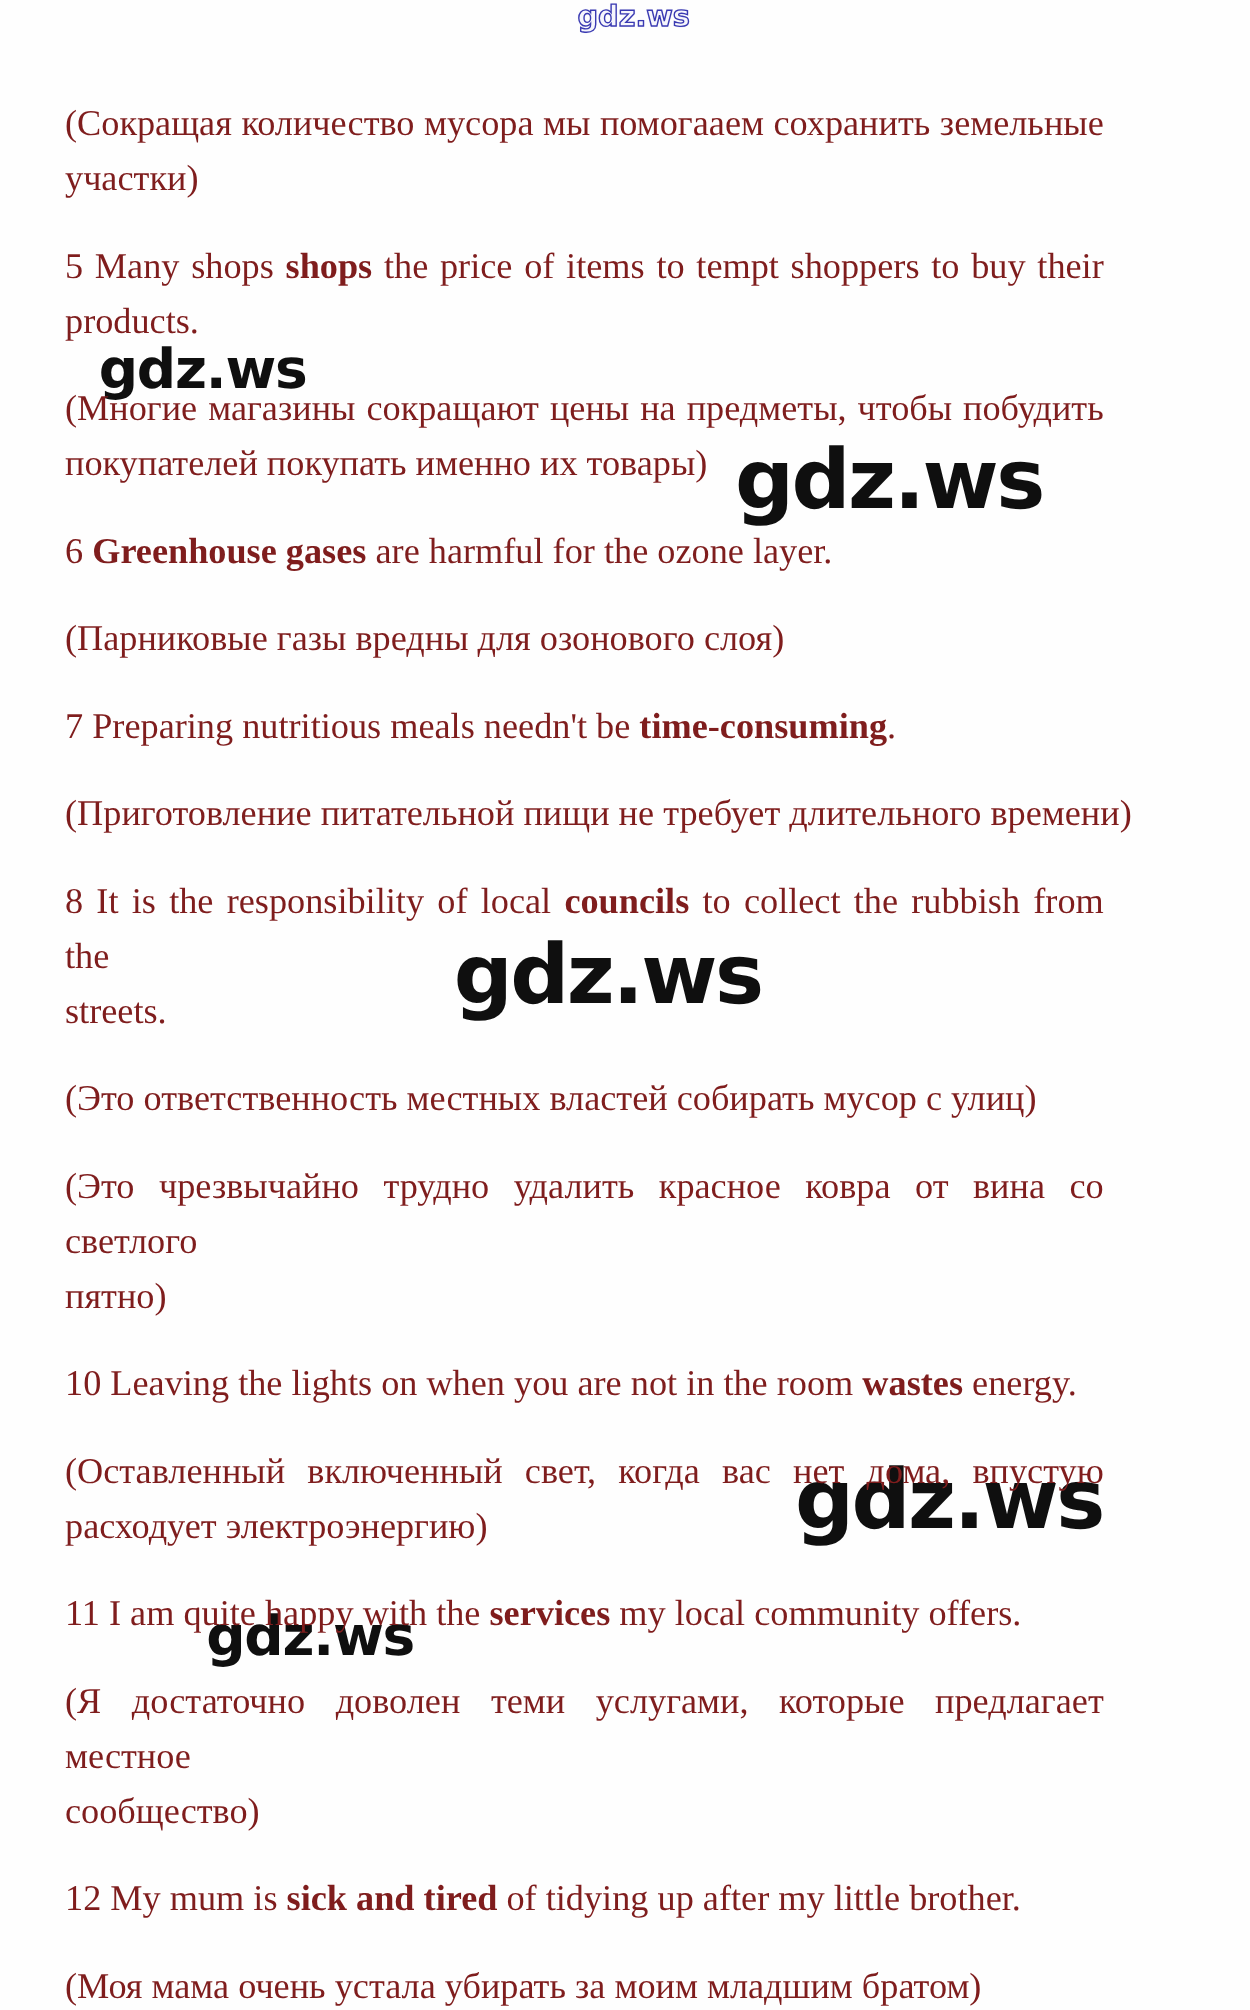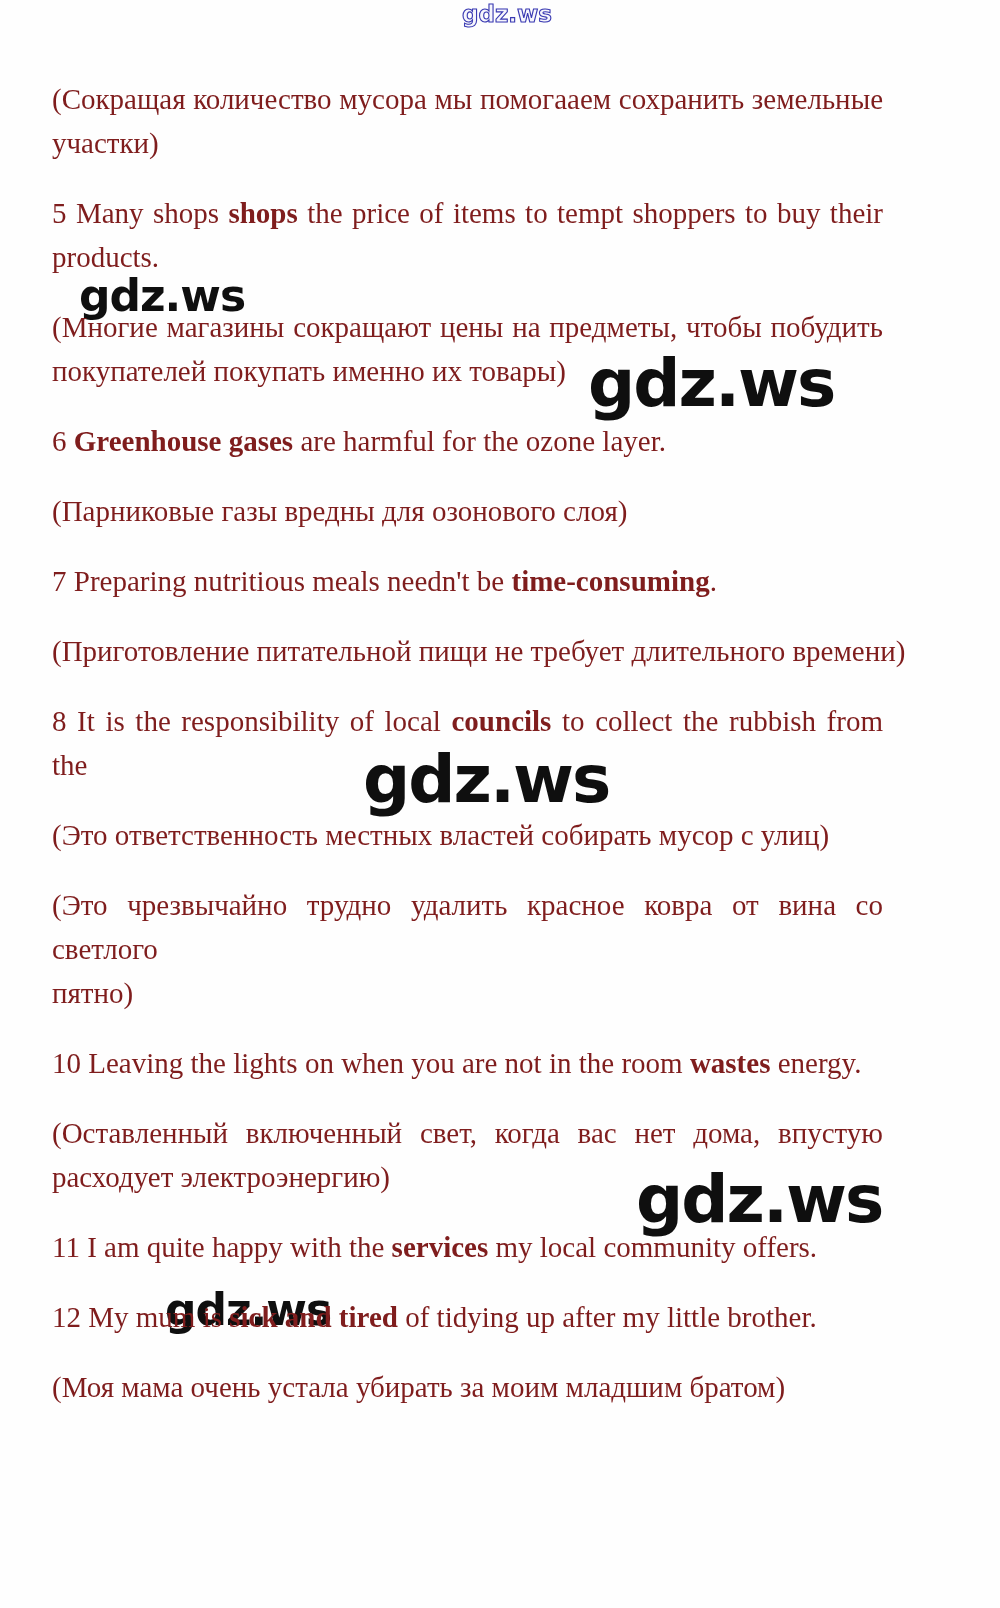--- a/index.html
+++ b/index.html
@@ -73,38 +73,43 @@
         <span class="line n"><span>(Парниковые газы вредны для озонового слоя)</span></span>
       </p>
       <p>
         <span class="line n"><span>7 Preparing nutritious meals needn't be </span><b>time-consuming</b><span>.</span></span>
       </p>
       <p>
         <span class="line n"><span>(Приготовление питательной пищи не требует длительного времени)</span></span>
       </p>
       <p>
         <span class="line j"><span>8 It is the responsibility of local </span><b>councils</b><span> to collect the rubbish from the</span></span>
+        <span class="line n"><span>streets.</span></span>
       </p>
       <p>
         <span class="line n"><span>(Это ответственность местных властей собирать мусор с улиц)</span></span>
       </p>
       <p>
         <span class="line j"><span>(Это чрезвычайно трудно удалить красное ковра от вина со светлого</span></span>
         <span class="line n"><span>пятно)</span></span>
       </p>
       <p>
         <span class="line n"><span>10 Leaving the lights on when you are not in the room </span><b>wastes</b><span> energy.</span></span>
       </p>
       <p>
         <span class="line j"><span>(Оставленный включенный свет, когда вас нет дома, впустую</span></span>
         <span class="line n"><span>расходует электроэнергию)</span></span>
       </p>
       <p>
         <span class="line n"><span>11 I am quite happy with the </span><b>services</b><span> my local community offers.</span></span>
       </p>
       <p>
+        <span class="line j"><span>(Я достаточно доволен теми услугами, которые предлагает местное</span></span>
+        <span class="line n"><span>сообщество)</span></span>
+      </p>
+      <p>
         <span class="line n"><span>12 My mum is </span><b>sick and tired</b><span> of tidying up after my little brother.</span></span>
       </p>
       <p>
         <span class="line n"><span>(Моя мама очень устала убирать за моим младшим братом)</span></span>
       </p>
     </div>
 </div>
 
 </body></html>

